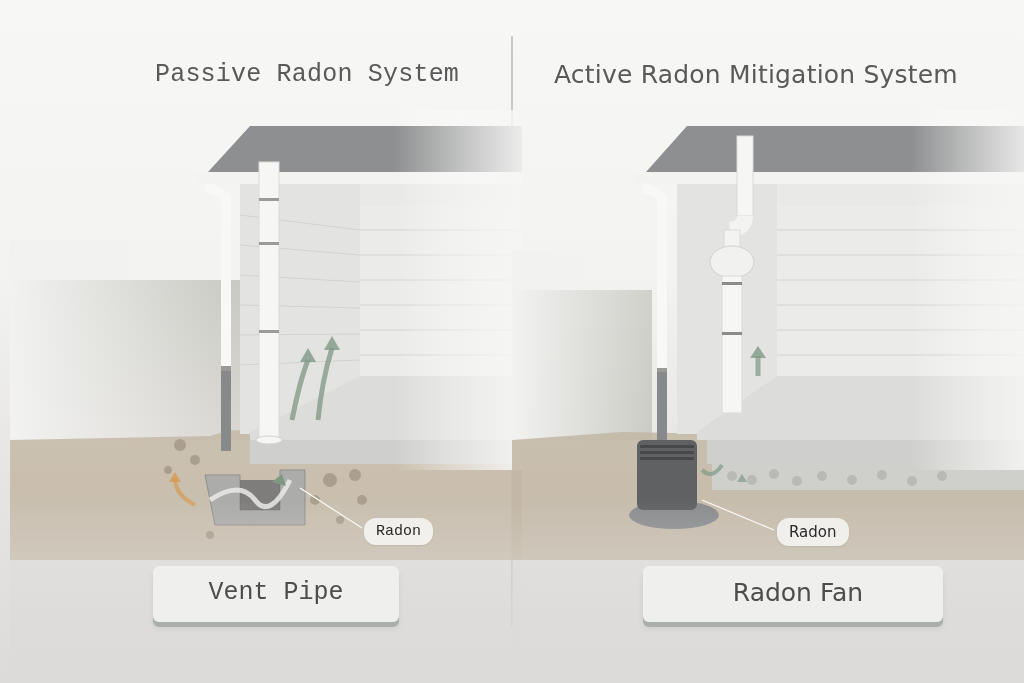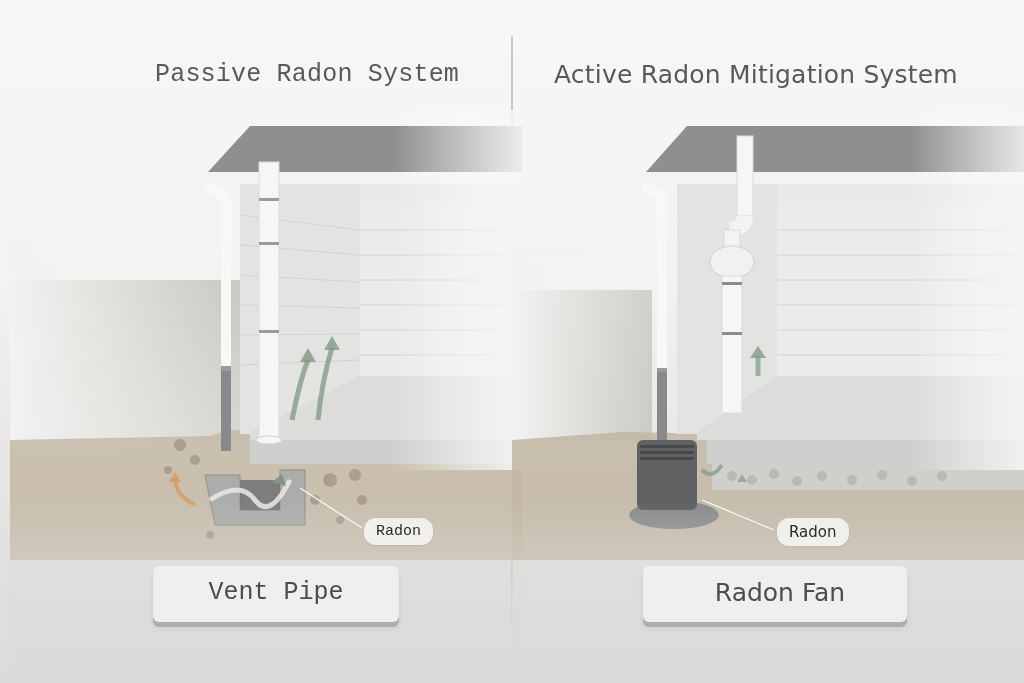--- a/index.html
+++ b/index.html
@@ -221,14 +221,14 @@
     </g>
     <path d="M190 470 Q200 480 210 465" stroke="#7f9884" stroke-width="4" fill="none" opacity="0.7"></path>
     <polygon points="225,482 235,482 230,474" fill="#7f9884" opacity="0.7"></polygon>
     <line x1="190" y1="500" x2="262" y2="530" stroke="#fbfbf9" stroke-width="1.2"></line>
     <rect x="0" y="110" width="512" height="360" fill="url(#fadeR2)"></rect>
     <rect x="0" y="500" width="512" height="183" fill="url(#fogBottom2)"></rect>
   </svg>
 
   <div class="title">Active Radon Mitigation System</div>
   <div class="label-chip" style="left:265px; top:518px;">Radon</div>
-  <div class="big-label" style="left:131px; top:566px; width:264px;padding-left:10px;">Radon Fan</div>
+  <div class="big-label" style="left:131px; top:566px; width:300px;padding-left:10px;">Radon Fan</div>
 </div>
 
 </body></html>

